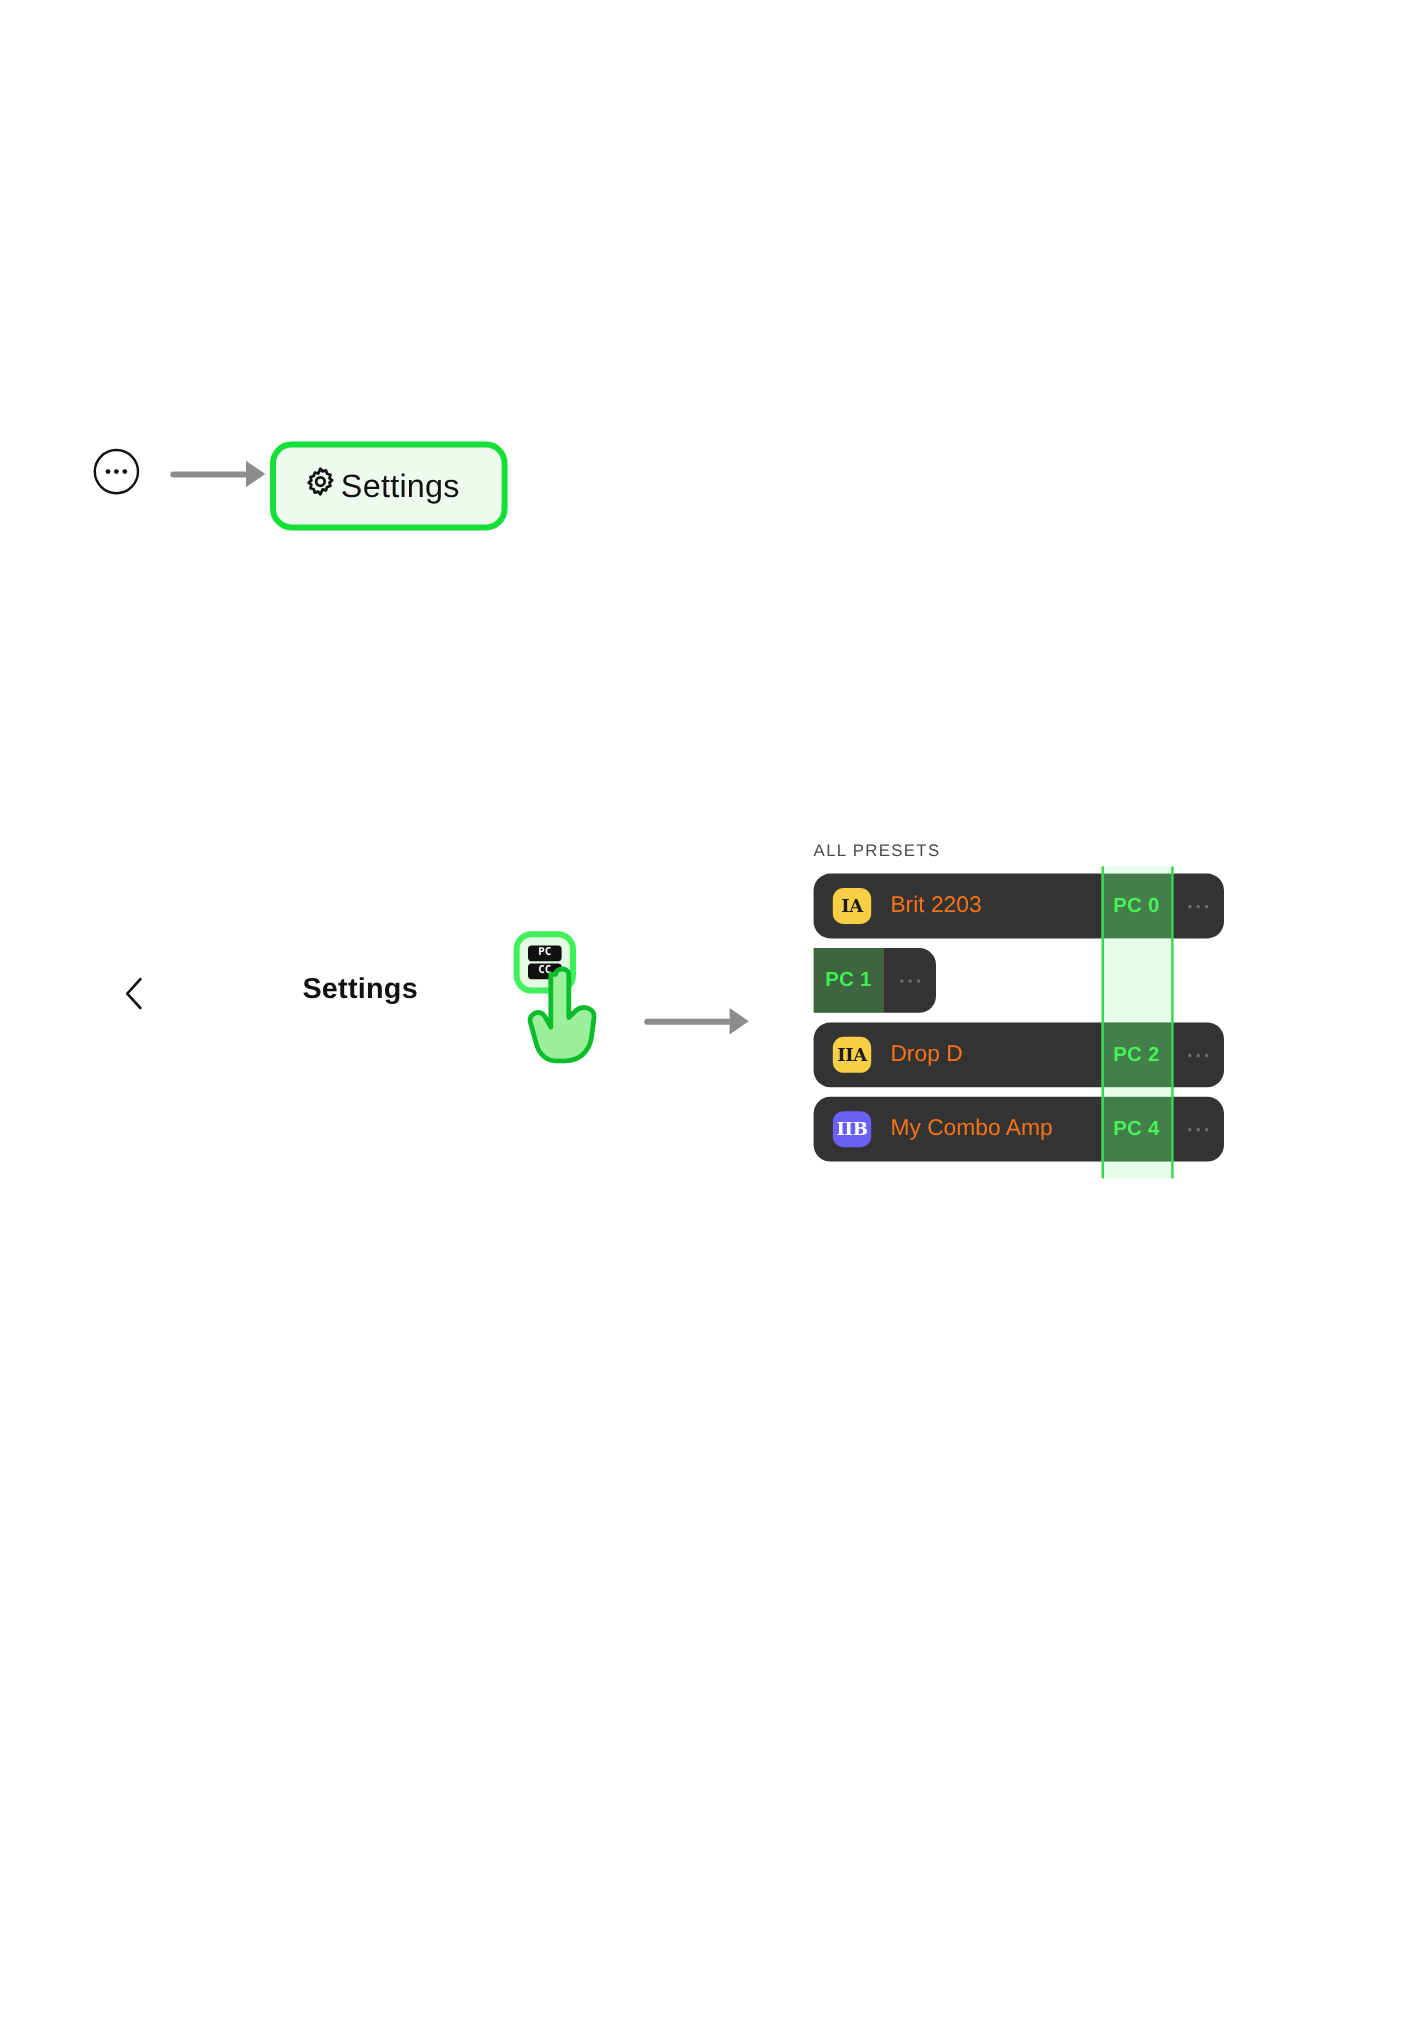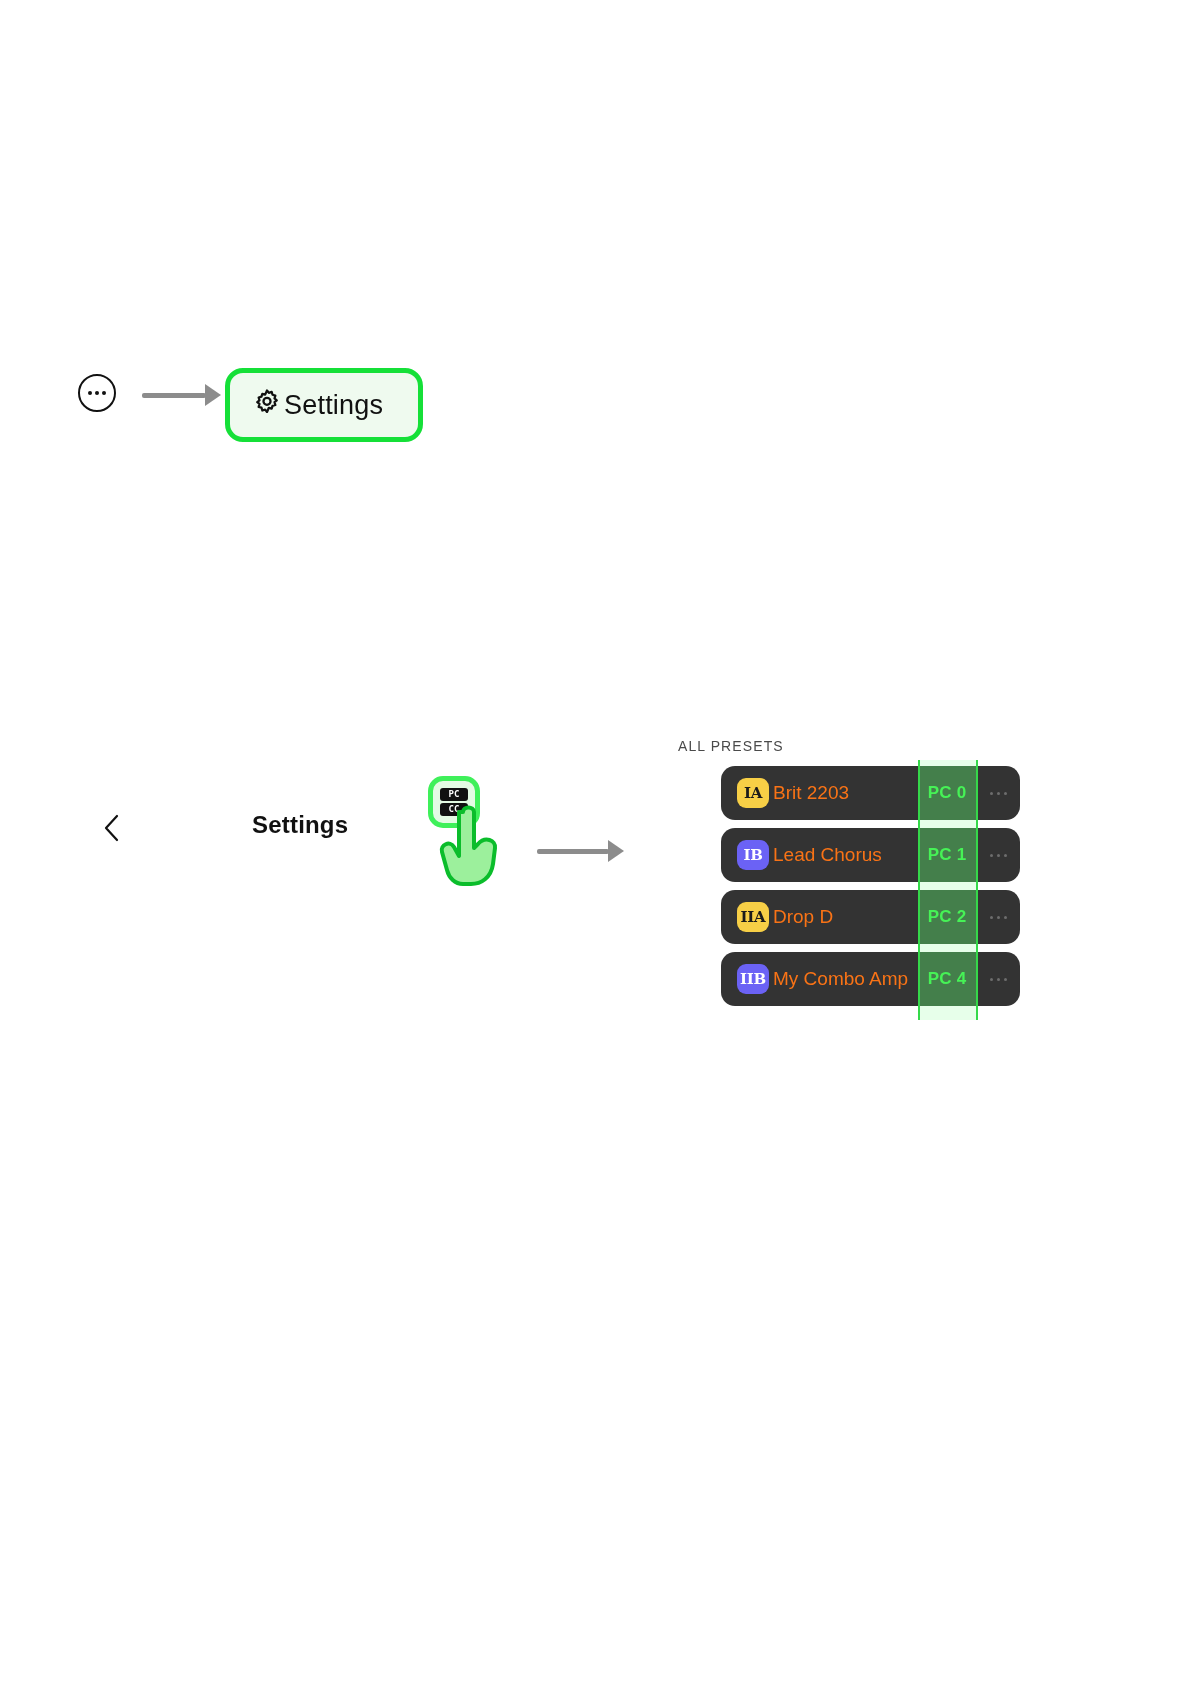--- a/index.html
+++ b/index.html
@@ -171,21 +171,20 @@
     position: absolute;
     left: 678px;
     top: 700px;
     width: 342px;
   }
   #all-presets-label {
     font-size: 14px;
     color: #4a4a4a;
     letter-spacing: 1.1px;
     margin-bottom: 12px;
-    margin-top: 38px;
   }
   #preset-rows {
     position: relative;
   }
   .preset-row {
     position: relative;
     height: 54px;
     display: flex;
     align-items: stretch;
     margin-bottom: 8px;
@@ -193,23 +192,22 @@
   .preset-row:last-child { margin-bottom: 0; }
 
   .row-main {
     flex: 1 1 auto;
     background: #333333;
     border-top-left-radius: 14px;
     border-bottom-left-radius: 14px;
     display: flex;
     align-items: center;
     padding-left: 16px;
-    gap: 4px;
+    gap: 16px;
     min-width: 0;
-    margin-left: 43px;
   }
   .badge {
     flex: 0 0 auto;
     width: 32px;
     height: 30px;
     border-radius: 9px;
     display: flex;
     align-items: center;
     justify-content: center;
     font-family: "DejaVu Serif", serif;
@@ -340,24 +338,20 @@
       </div>
       <div class="pc-cell">PC 0</div>
       <div class="menu-cell">
         <i></i>
         <i></i>
         <i></i>
       </div>
     </div>
 
     <div class="preset-row">
-      <div class="row-main">
-        <div class="badge slotB">IB</div>
-        <div class="preset-name">Lead Chorus</div>
-      </div>
       <div class="pc-cell">PC 1</div>
       <div class="menu-cell">
         <i></i>
         <i></i>
         <i></i>
       </div>
     </div>
 
     <div class="preset-row">
       <div class="row-main">

